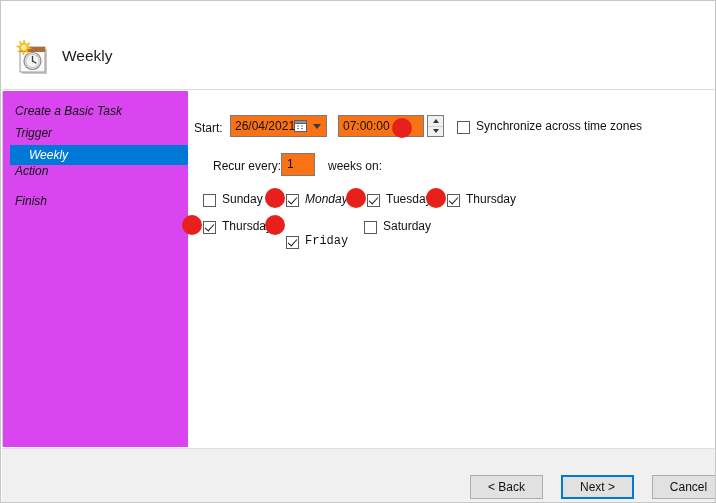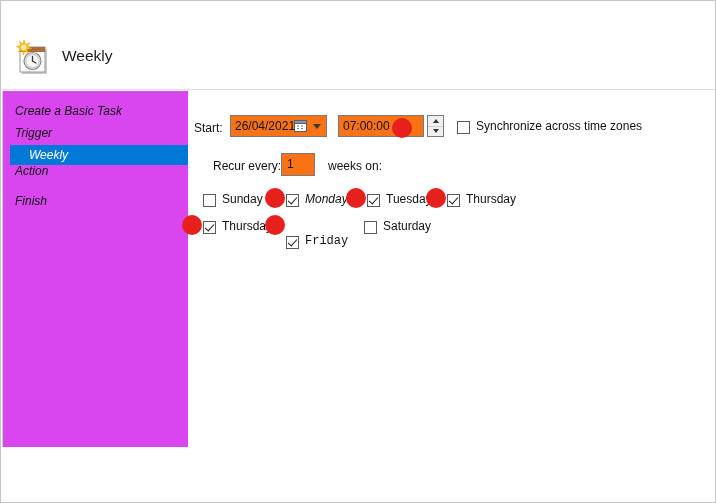--- a/index.html
+++ b/index.html
@@ -417,14 +417,19 @@
 
   </div>
 
   <div class="reddot" id="dot-time"></div>
   <div class="reddot" id="dot-monday"></div>
   <div class="reddot" id="dot-tuesday"></div>
   <div class="reddot" id="dot-wednesday"></div>
   <div class="reddot" id="dot-thursday"></div>
   <div class="reddot" id="dot-friday"></div>
 
+  <div id="footer">
+    <div class="btn" id="btn-back">&lt; Back</div>
+    <div class="btn" id="btn-next">Next &gt;</div>
+    <div class="btn" id="btn-cancel">Cancel</div>
+  </div>
 
 </div>
 
 </body></html>

